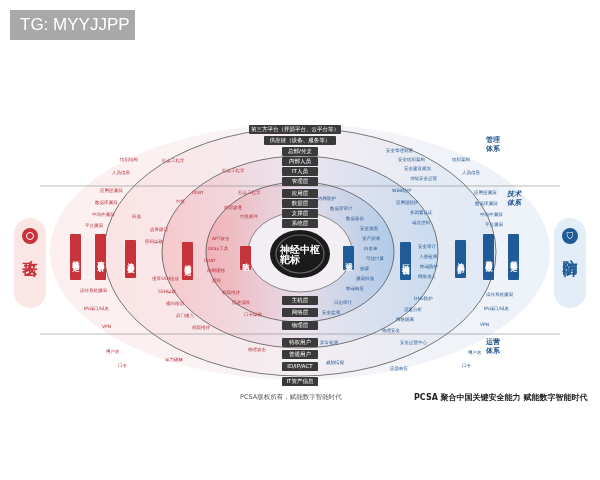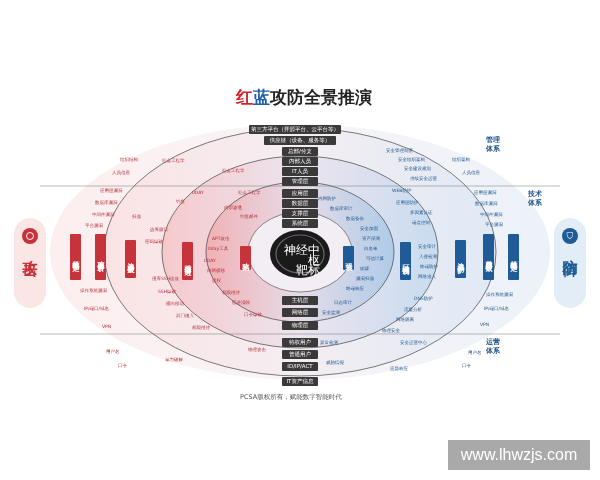--- a/index.html
+++ b/index.html
@@ -41,21 +41,21 @@
     position: absolute; font-size: 15px; font-weight: bold; writing-mode: vertical-rl;
     letter-spacing: 2px; display: flex; flex-direction: column; align-items: center;
   }
   .side-box {
     position: absolute; width: 32px; height: 90px; border-radius: 16px;
   }
   .lbl { position: absolute; font-size: 4.5px; white-space: nowrap; }
   .lbl.r { color: #b5303a; }
   .lbl.b { color: #25568f; }
   .sys { position: absolute; font-size: 7px; font-weight: bold; color: #25568f; line-height: 9px; }
-  .core-text { position: absolute; color: #fff; font-size: 12px; font-weight: normal; text-align: right; line-height: 10px; }
+  .core-text { position: absolute; color: #fff; font-size: 10px; font-weight: bold; text-align: left; line-height: 10px; }
 </style>
 </head>
 <body>
 
 <div class="stage">
 
   <svg width="600" height="480" style="position:absolute;left:0;top:0">
     <defs>
       <linearGradient id="lr" x1="0" x2="1" y1="0" y2="0">
         <stop offset="0" stop-color="#fbe3e4"></stop>
@@ -77,25 +77,22 @@
     <ellipse cx="300" cy="252" rx="196" ry="124" fill="url(#lr)" stroke="#444" stroke-width="0.7"></ellipse>
     <ellipse cx="300" cy="252" rx="138" ry="96" fill="url(#lr2)" stroke="#444" stroke-width="0.7"></ellipse>
     <ellipse cx="300" cy="252" rx="94" ry="70" fill="url(#lr3)" stroke="#444" stroke-width="0.7"></ellipse>
     <ellipse cx="300" cy="252" rx="52" ry="40" fill="#f3eef3" stroke="#444" stroke-width="0.6"></ellipse>
     <ellipse cx="300" cy="254" rx="30" ry="24" fill="#1a1a1a"></ellipse>
     <ellipse cx="300" cy="254" rx="24" ry="19" fill="none" stroke="#666" stroke-width="1.2"></ellipse>
     <line x1="40" y1="186" x2="560" y2="186" stroke="#777" stroke-width="0.5"></line>
     <line x1="40" y1="334" x2="560" y2="334" stroke="#777" stroke-width="0.5"></line>
   </svg>
 
-  <div class="url-badge">www.lhwzjs.com</div>
-
-  <div class="title">
-    <span class="red">红</span><span class="blue">蓝</span><span>攻防全景推演</span>
-  </div>
+  <div class="tg-badge">TG: MYYJJPP</div>
+
 
   <div class="side-box" style="left:14px;top:218px;background:#fbe6e6;"></div>
   <div style="position:absolute;left:22px;top:228px;width:16px;height:16px;border-radius:50%;background:#c7333a;">
     <div style="position:absolute;left:4px;top:4px;width:8px;height:8px;border-radius:50%;border:1.5px solid #fff;"></div>
   </div>
   <div class="side-label" style="left:20px;top:248px;color:#c7333a;">攻击</div>
 
   <div class="side-box" style="left:554px;top:218px;background:#e3edf7;"></div>
   <div style="position:absolute;left:562px;top:228px;width:16px;height:16px;border-radius:50%;background:#1f5b96;color:#fff;font-size:9px;text-align:center;line-height:16px;">⛉</div>
   <div class="side-label" style="left:560px;top:248px;color:#1f5b96;">防御</div>
@@ -132,21 +129,21 @@
   <div class="center-box" style="left:282px;top:321px;width:36px;">物理层</div>
   <div class="center-box" style="left:282px;top:338px;width:36px;">特权用户</div>
   <div class="center-box" style="left:282px;top:350px;width:36px;">普通用户</div>
   <div class="center-box" style="left:282px;top:362px;width:36px;">ID/IP/ACT</div>
   <div class="center-box" style="left:282px;top:377px;width:36px;">IT资产信息</div>
 
   <div class="sys" style="left:486px;top:136px;">
     <div style="white-space:pre;font-family:Liberation Serif, serif;">管理
 体系</div>
   </div>
-  <div class="sys" style="left:528px;top:190px;">
+  <div class="sys" style="left:507px;top:190px;font-style:italic;">
     <div style="white-space:pre;">技术
 体系</div>
   </div>
   <div class="sys" style="left:486px;top:338px;">
     <div style="white-space:pre;">运营
 体系</div>
   </div>
 
   <div class="lbl r" style="left:120px;top:157px;">组织结构</div>
   <div class="lbl r" style="left:112px;top:170px;">人员信息</div>
@@ -227,13 +224,14 @@
   <div class="lbl b" style="left:356px;top:276px;">漏洞扫描</div>
   <div class="lbl b" style="left:346px;top:286px;">终端响应</div>
   <div class="lbl b" style="left:334px;top:300px;">日志审计</div>
   <div class="lbl b" style="left:322px;top:310px;">安全监测</div>
   <div class="lbl b" style="left:320px;top:340px;">异常检测</div>
   <div class="lbl b" style="left:326px;top:360px;">威胁情报</div>
   <div class="lbl b" style="left:400px;top:340px;">安全运营中心</div>
   <div class="lbl b" style="left:390px;top:366px;">应急响应</div>
 
   <div class="footer-left">PCSA版权所有，赋能数字智能时代</div>
+  <div class="footer-right">PCSA 聚合中国关键安全能力   赋能数字智能时代</div>
 </div>
 
 </body></html>

